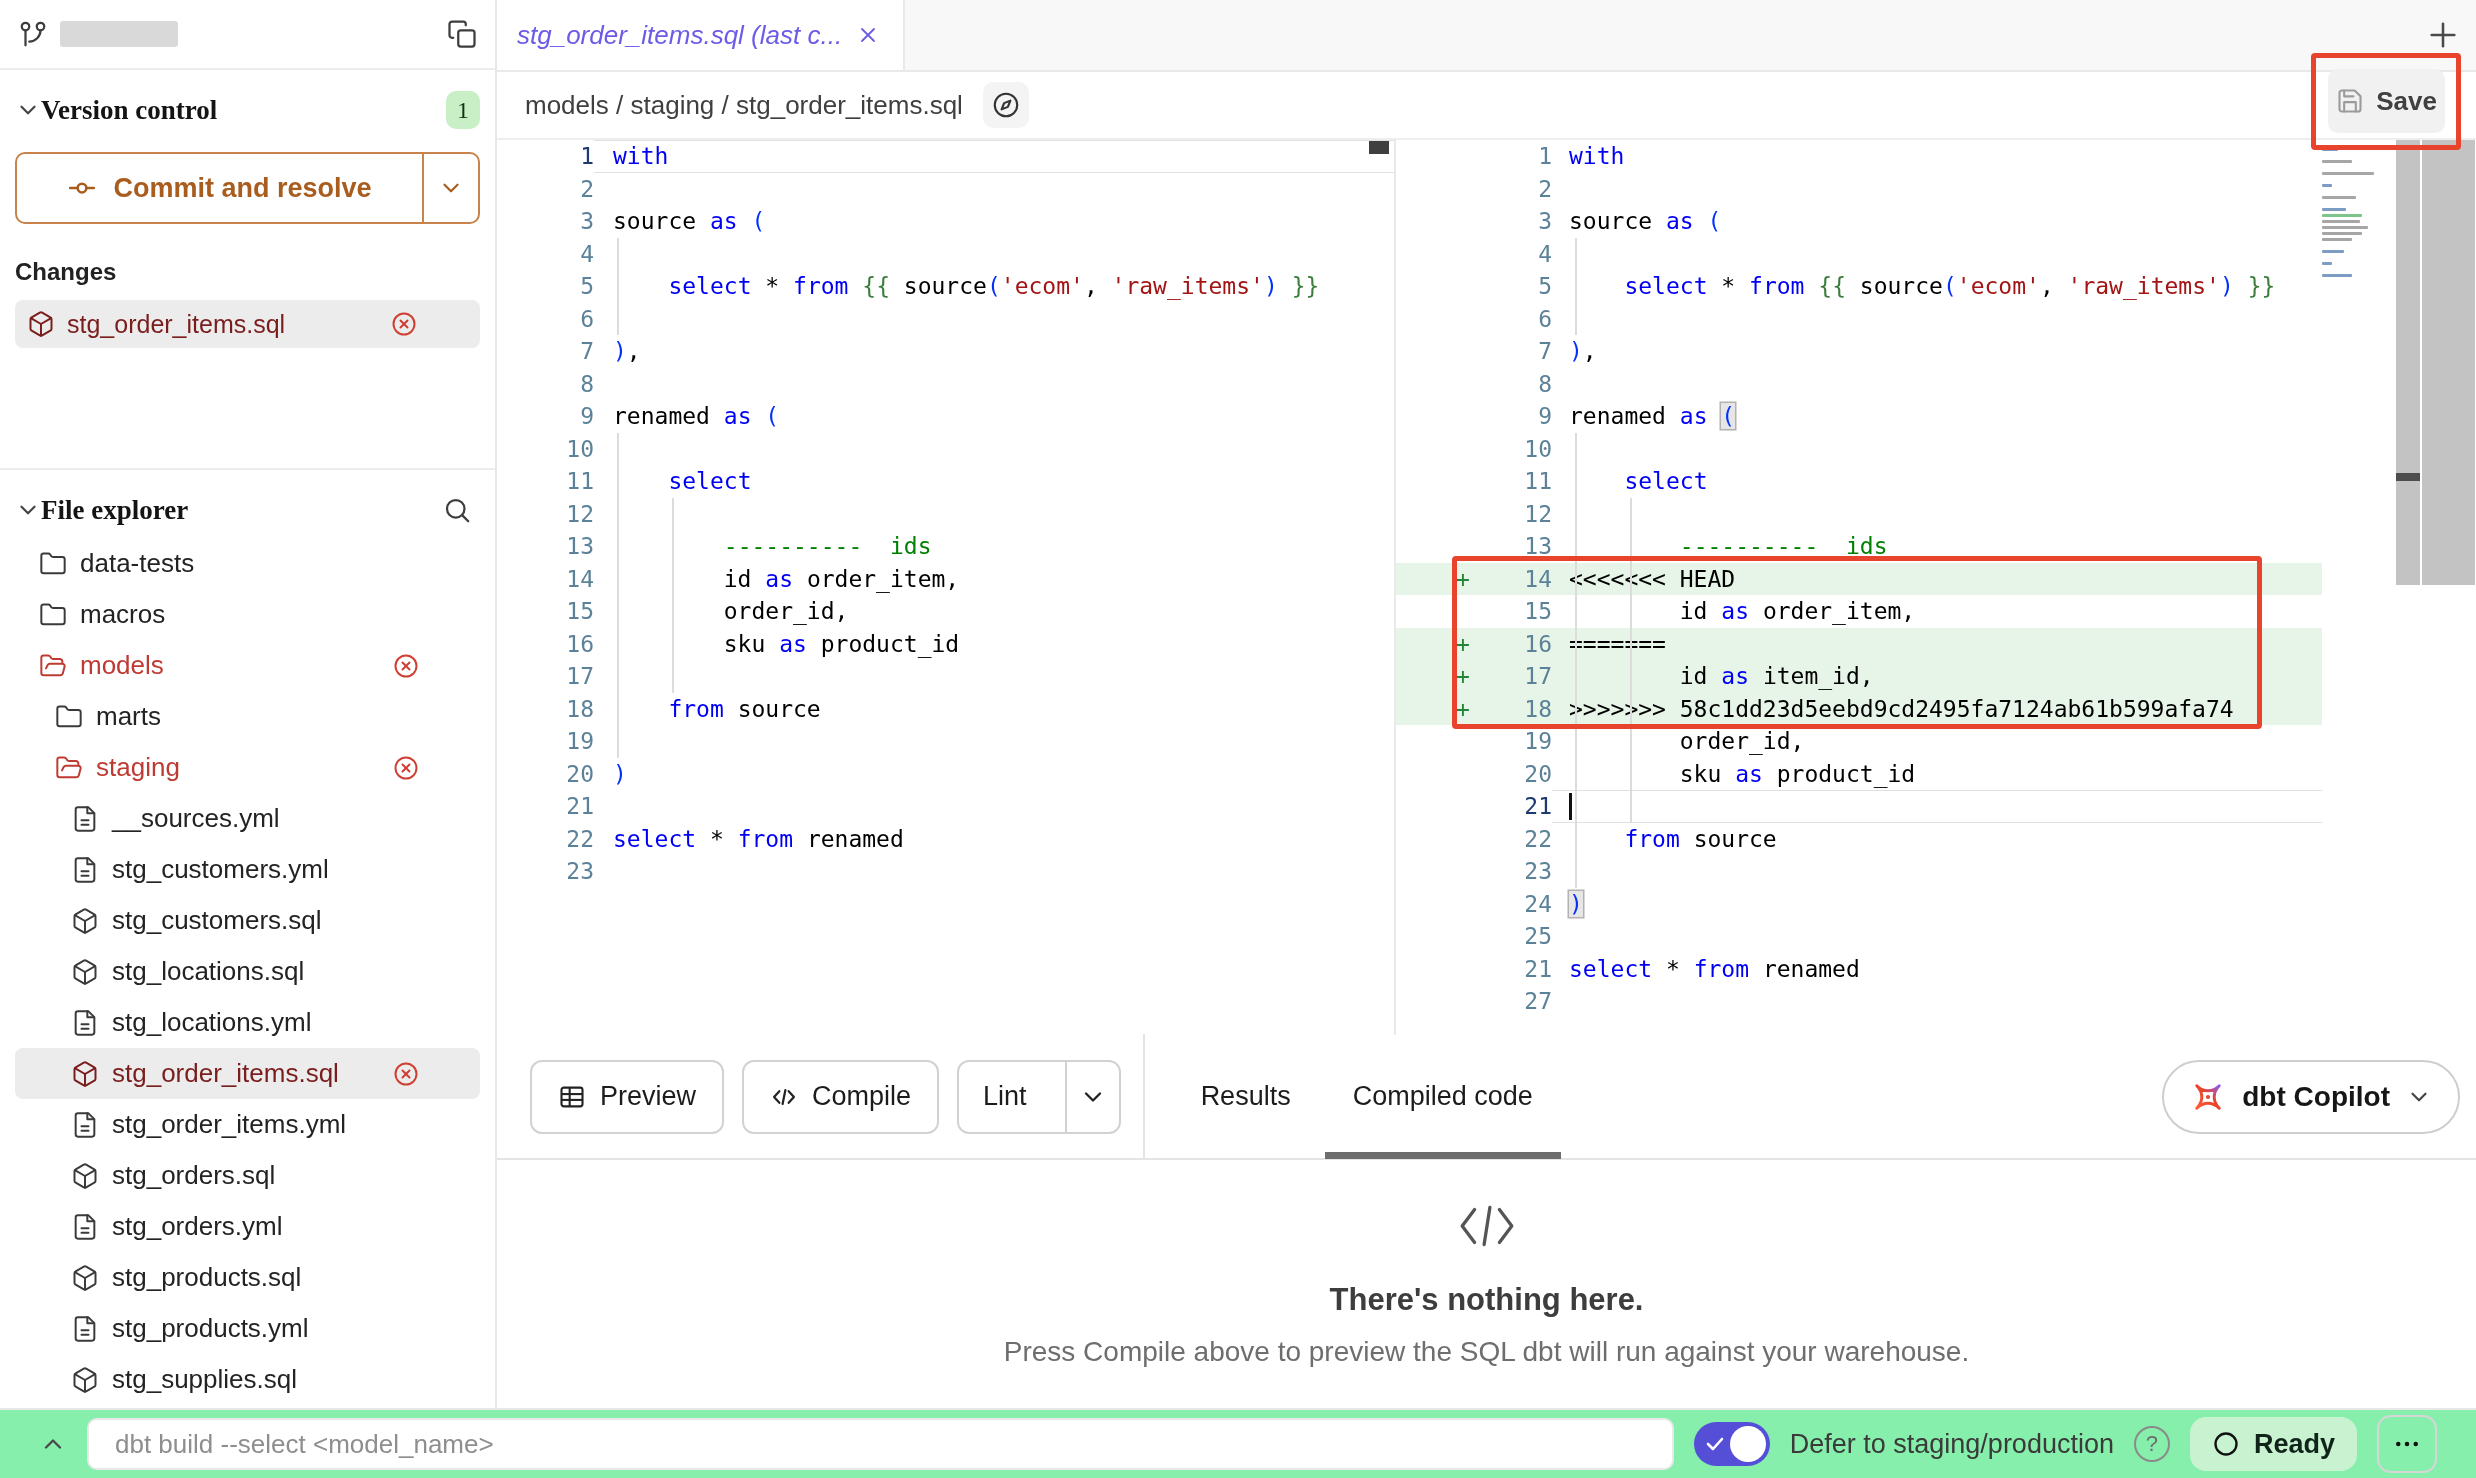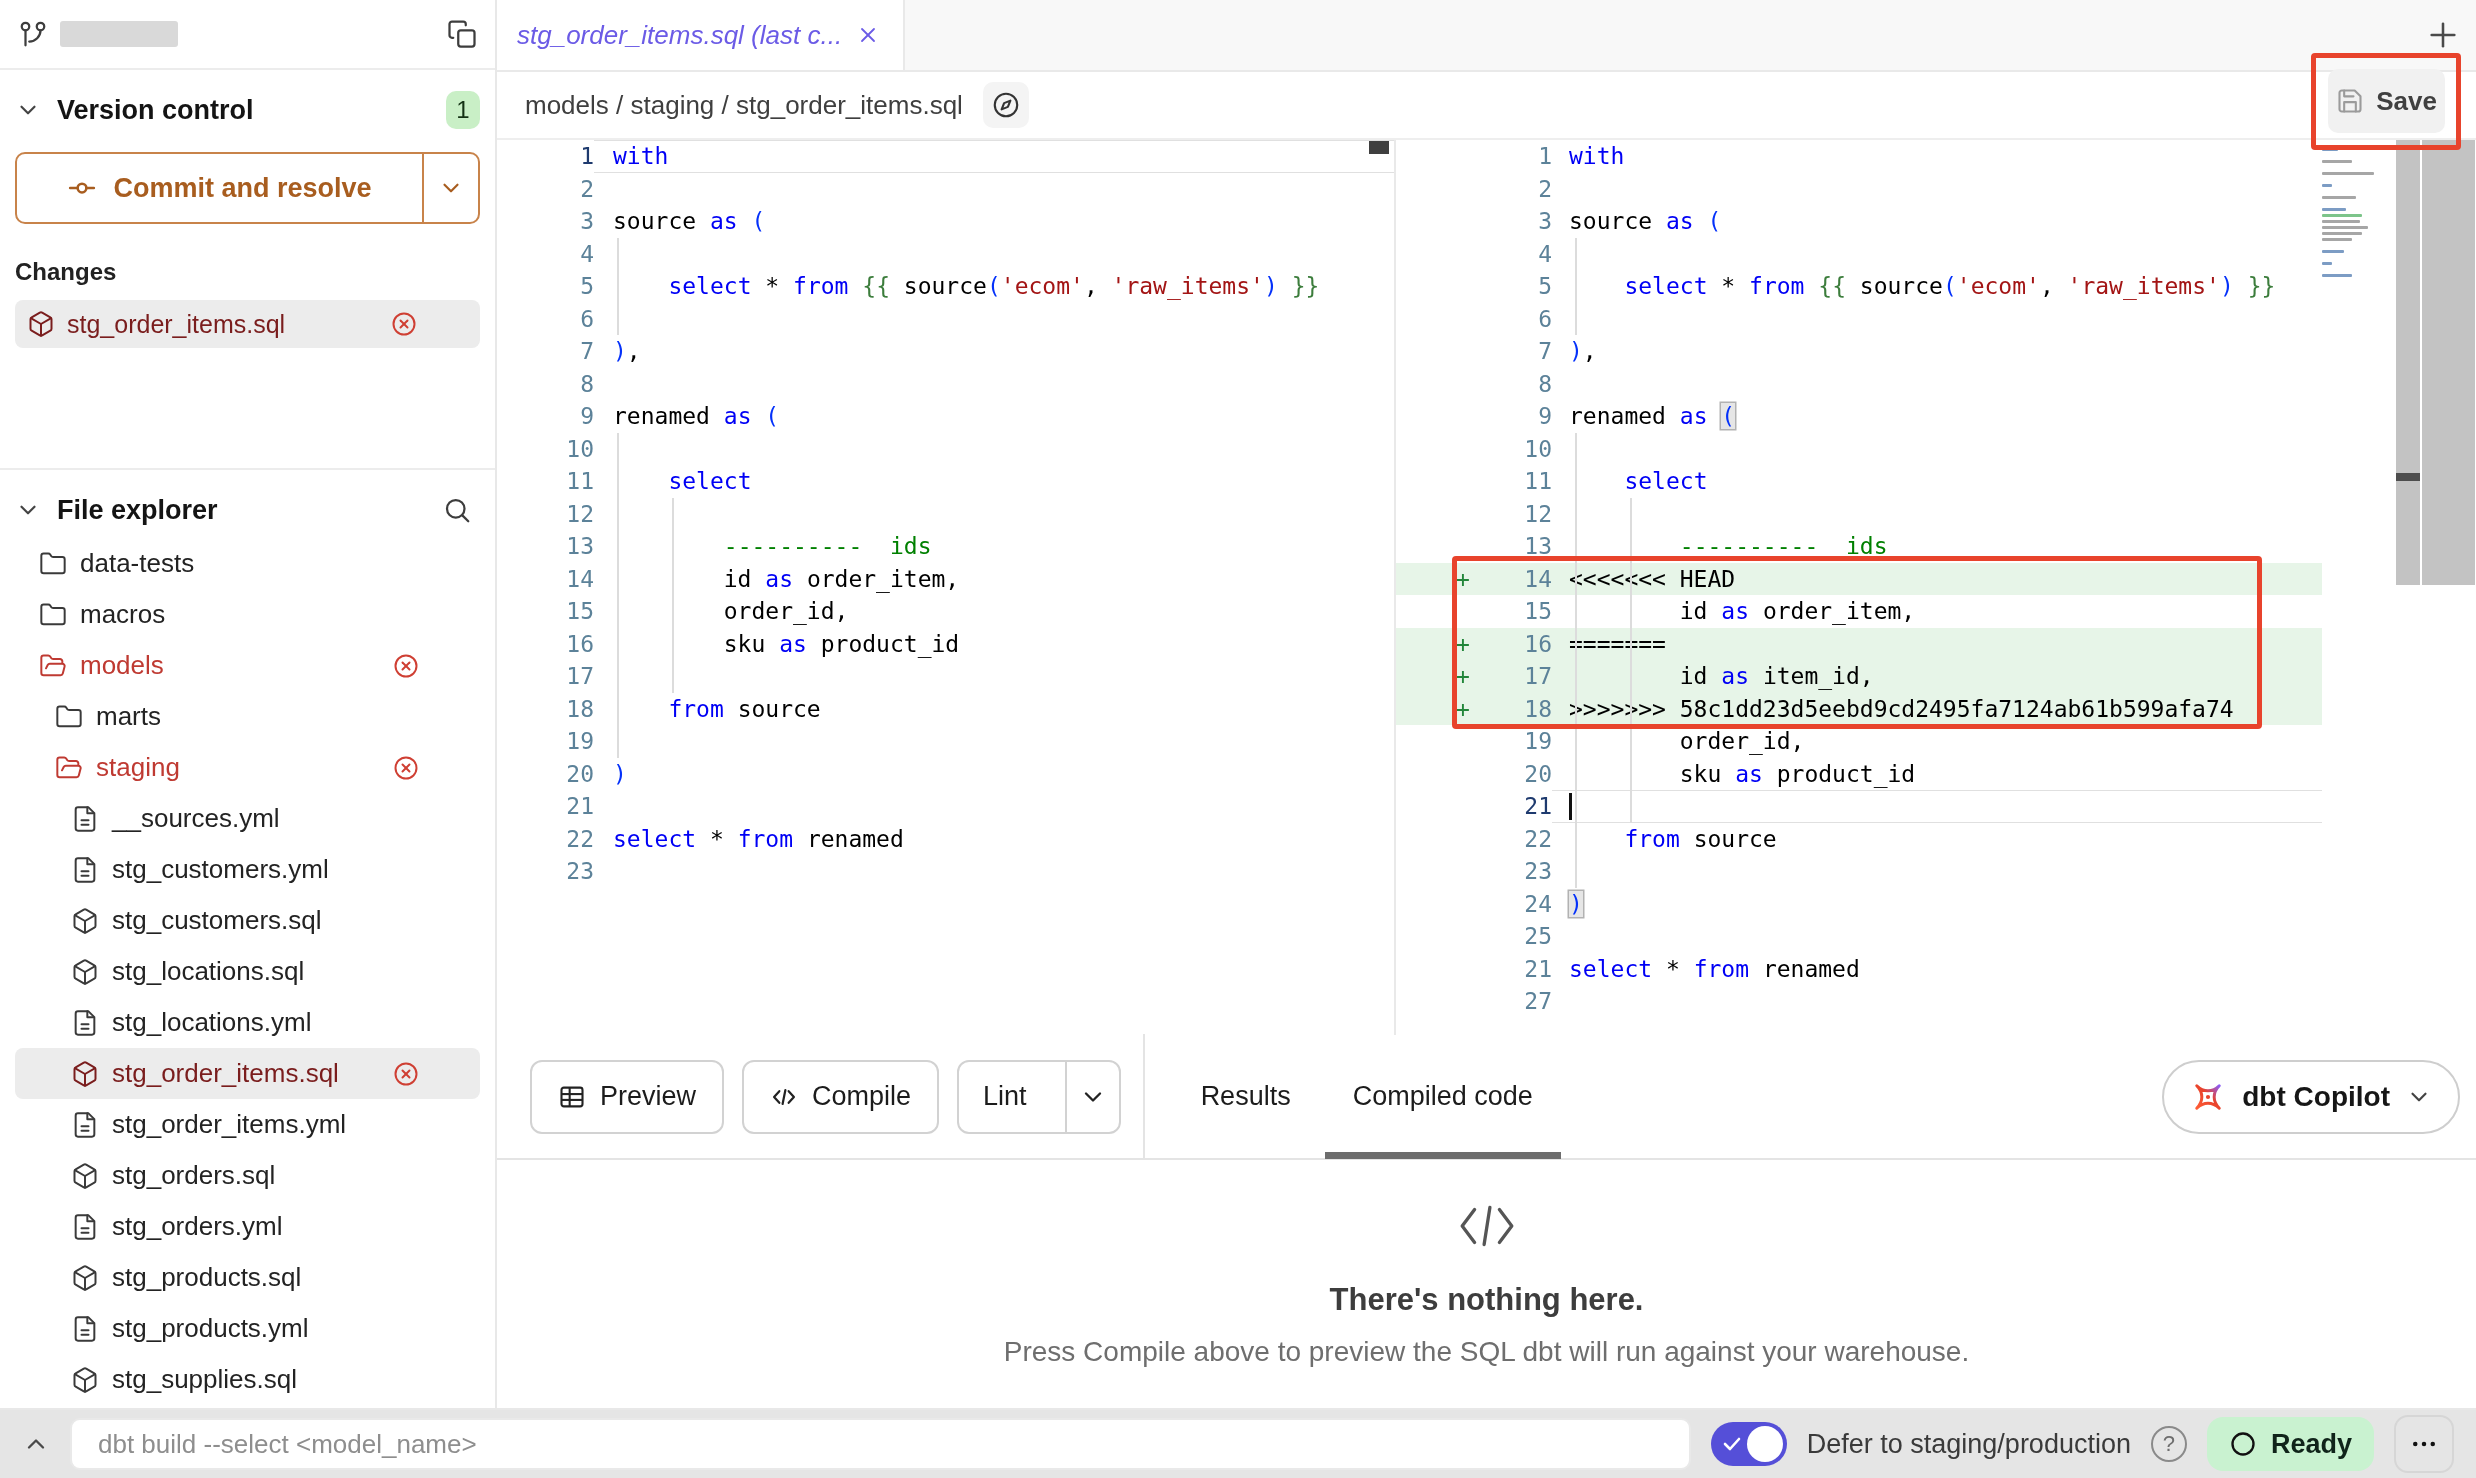--- a/index.html
+++ b/index.html
@@ -8,21 +8,21 @@
   svg{display:block;}
   .app{display:flex;height:1408px;}
 
   
   .sidebar{width:497px;min-width:497px;border-right:2px solid #e8e8e8;display:flex;flex-direction:column;background:#fff;}
   .logo-row{height:70px;border-bottom:2px solid #ececec;display:flex;align-items:center;padding:0 18px;gap:12px;}
   .logo-ph{width:118px;height:26px;background:#d9d9d9;border-radius:3px;}
   .icon24{width:30px;height:30px;color:#3d3d3d;}
   .push{margin-left:auto;}
   .vc{height:400px;padding:12px 15px;border-bottom:2px solid #ececec;}
-  .sec-head{display:flex;align-items:center;gap:16px;height:56px;}
+  .sec-head{display:flex;align-items:center;height:56px;font-family:Liberation Serif, serif;}
   .chev{width:26px;height:26px;color:#444;flex:none;}
   .sec-title{font-size:27px;font-weight:700;color:#141414;}
   .badge{margin-left:auto;background:#c9efc6;border-radius:10px;min-width:34px;height:38px;display:flex;
     align-items:center;justify-content:center;font-size:24px;color:#143214;padding:0 8px;}
   .commit-btn{margin-top:14px;height:72px;border:2px solid #c8834a;border-radius:10px;display:flex;align-items:stretch;
     color:#a85d1f;font-size:27px;font-weight:600;background:#fff;cursor:pointer;}
   .commit-main{flex:1;display:flex;align-items:center;justify-content:center;gap:16px;text-align:center;}
   .commit-caret{width:56px;border-left:2px solid #c8834a;display:flex;align-items:center;justify-content:center;}
   .changes-label{margin-top:34px;font-size:24px;font-weight:700;color:#222;}
   .change-row{margin-top:14px;height:48px;background:#ececec;border-radius:8px;display:flex;align-items:center;
@@ -108,21 +108,21 @@
   .copilot svg.cop{width:36px;height:36px;}
   .copilot svg.cv{width:26px;height:26px;color:#444;}
 
   
   .empty{flex:1;display:flex;flex-direction:column;align-items:center;justify-content:center;background:#fff;}
   .empty-icon{width:62px;height:52px;color:#555;}
   .empty-title{margin-top:30px;font-size:31px;font-weight:700;color:#3d3d3d;}
   .empty-sub{margin-top:18px;font-size:28px;color:#6e6e6e;}
 
   
-  .statusbar{height:70px;border-top:2px solid #e8e8e8;display:flex;align-items:center;padding:0 22px;gap:20px;background:#e5e5e5;}
+  .statusbar{height:70px;border-top:2px solid #e8e8e8;display:flex;align-items:center;padding:0 39px;gap:20px;background:#86efac;}
   .chup{width:28px;height:28px;color:#4a4a4a;cursor:pointer;flex:none;}
   .cmd{flex:1;height:52px;border:2px solid #e9e9e9;border-radius:10px;padding:0 26px;font-size:26px;color:#8e8e8e;
     background:#fff;font-family:"Liberation Sans",sans-serif;outline:none;min-width:0;}
   .toggle{width:76px;height:44px;border-radius:24px;background:#554fd8;position:relative;flex:none;cursor:pointer;}
   .toggle .knob{position:absolute;right:4px;top:4px;width:36px;height:36px;border-radius:50%;background:#fff;}
   .toggle svg{position:absolute;left:9px;top:10px;width:24px;height:24px;color:#fff;}
   .defer-label{font-size:27px;color:#3a3a3a;white-space:nowrap;}
   .help{width:36px;height:36px;border-radius:50%;border:2px solid #8a8a8a;color:#6e6e6e;font-size:22px;
     display:flex;align-items:center;justify-content:center;flex:none;}
   .ready{height:54px;background:#c9f2d0;border-radius:16px;padding:0 22px;display:flex;align-items:center;gap:14px;

